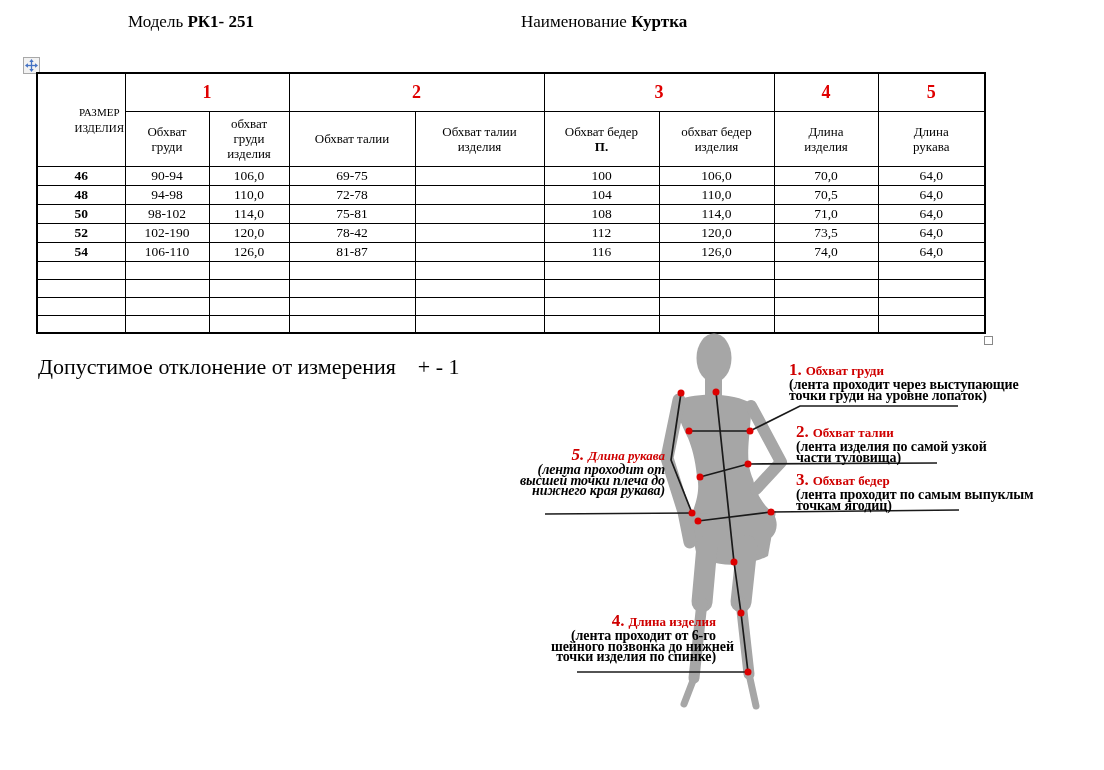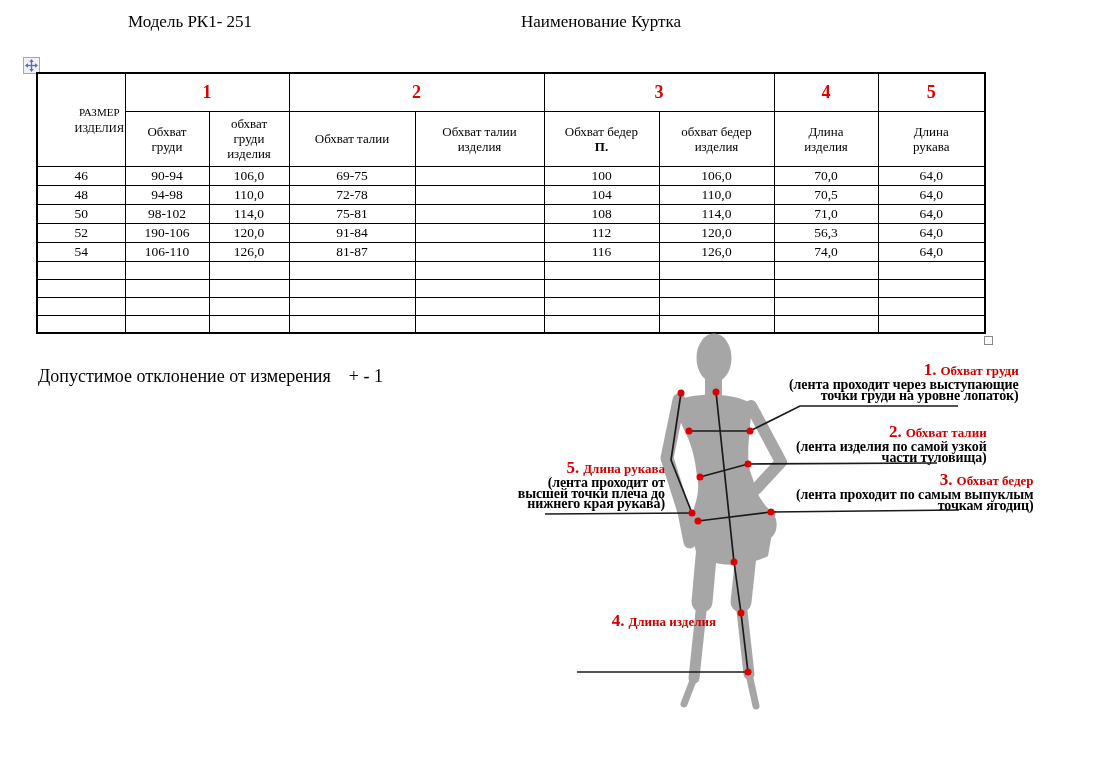--- a/index.html
+++ b/index.html
@@ -2,21 +2,21 @@
 <html><head>
 <meta charset="utf-8">
 <style>
   * { margin:0; padding:0; box-sizing:border-box; }
   html,body { width:1104px; height:770px; background:#ffffff; overflow:hidden;
               font-family:"Liberation Serif", serif; color:#000; }
 
   
   .doc-title { position:absolute; top:12px; font-size:17px; white-space:pre; }
   .doc-title .lbl { font-weight:normal;text-align:right; }
-  .doc-title .val { font-weight:normal;margin-top:12px; }
+  .doc-title .val { font-weight:bold;margin-top:12px; }
   #model-title { left:128px; }
   #name-title  { left:521px; }
 
   
   #move-handle { position:absolute; left:23px; top:57px; width:17px; height:17px;
                  background:#f2f2f2; border:1px solid #a8a8a8; display:flex;
                  align-items:center; justify-content:center; cursor:move; }
 
   
   #size-table { position:absolute; left:36px; top:72px; width:948px;
@@ -25,45 +25,45 @@
   #size-table td { border:1px solid #000; text-align:center; vertical-align:middle;
                    overflow:hidden; }
   tr.r-group td { height:38px; }
   td.gnum { color:#e00000; font-weight:bold; font-size:18px; }
   td.corner { font-size:11px; line-height:16px;padding-left:36px; }
   tr.r-sub td { height:55px; font-size:13px; line-height:15px; padding:1px 10px; }
   tr.r-sub td.narrow { padding:1px 13px; }
   tr.r-sub td.dlina  { padding:1px 18px; }
   .pbold { font-weight:bold; }
   tr.r-data td { height:19px; font-size:13.5px; }
-  tr.r-data td.size { font-weight:normal; }
+  tr.r-data td.size { font-weight:bold; }
   tr.r-empty td { height:18px; }
 
   
   #resize-handle { position:absolute; left:984px; top:336px; width:9px; height:9px;
                    border:1.5px solid #888; background:#fff; cursor:nwse-resize; }
 
   
-  #tolerance { position:absolute; left:38px; top:366px; font-size:18px; white-space:pre; }
+  #tolerance { position:absolute; left:38px; top:354px; font-size:22px; white-space:pre; }
 
   
   #figure-svg { position:absolute; left:500px; top:326px; width:480px; height:404px; }
 
   
-  .ann { position:absolute; font-family:"Liberation Serif", serif;text-align:right; }
+  .ann { position:absolute; font-family:"Liberation Serif", serif; }
   .ann .head { white-space:nowrap; }
   .ann .num  { color:#cf0000; font-weight:bold; font-size:17px; }
   .ann .ttl  { color:#cf0000; font-weight:bold; font-size:13px; }
   .ann .desc { font-size:14px; font-weight:bold; line-height:10.5px; color:#000;
                letter-spacing:-0.1px; white-space:nowrap; }
   .ann.right { text-align:right; }
   #ann-1 { left:789px; top:360px; }
   #ann-2 { left:796px; top:422px; }
   #ann-3 { left:796px; top:470px; }
-  #ann-5 { left:500px; top:458px; width:165px; }
+  #ann-5 { left:500px; top:445px; width:165px;font-style:italic; }
   #ann-4 { left:551px; top:611px; width:165px; }
 </style>
 </head>
 <body>
 
 <div class="doc-title" id="model-title"><span class="lbl">Модель </span><span class="val">РК1- 251</span></div>
 <div class="doc-title" id="name-title"><span class="lbl">Наименование </span><span class="val">Куртка</span></div>
 
 <div id="move-handle">
   <svg width="13" height="13" viewBox="0 0 16 16">
@@ -139,27 +139,27 @@
     <td>114,0</td>
     <td>75-81</td>
     <td></td>
     <td>108</td>
     <td>114,0</td>
     <td>71,0</td>
     <td>64,0</td>
   </tr>
   <tr class="r-data">
     <td class="size">52</td>
-    <td>190-106</td>
+    <td>102-190</td>
     <td>120,0</td>
-    <td>91-84</td>
+    <td>78-42</td>
     <td></td>
     <td>112</td>
     <td>120,0</td>
-    <td>56,3</td>
+    <td>73,5</td>
     <td>64,0</td>
   </tr>
   <tr class="r-data">
     <td class="size">54</td>
     <td>106-110</td>
     <td>126,0</td>
     <td>81-87</td>
     <td></td>
     <td>116</td>
     <td>126,0</td>
@@ -300,13 +300,18 @@
   <div class="head"><span class="num">5.</span> <span class="ttl">Длина рукава</span></div>
   <div class="desc">
     <div>(лента проходит от</div>
     <div>высшей точки плеча до</div>
     <div>нижнего края рукава)</div>
   </div>
 </div>
 
 <div class="ann right" id="ann-4">
   <div class="head"><span class="num">4.</span> <span class="ttl">Длина изделия</span></div>
+  <div class="desc">
+    <div>(лента проходит от 6-го</div>
+    <div>шейного позвонка до нижней</div>
+    <div>точки изделия по спинке)</div>
+  </div>
 </div>
 
 </body></html>

